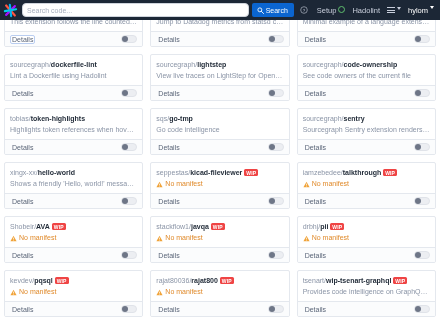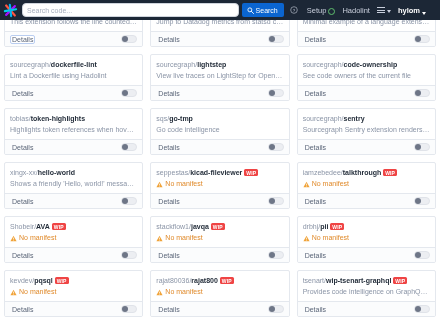--- a/index.html
+++ b/index.html
@@ -67,28 +67,28 @@
     cursor: pointer;
     margin-right: 6px;
     white-space: nowrap;
   }
   .search-btn svg { display:block; }
 
   .nav-item {
     color: #c8cedb;
     font-size: 7.5px;
     display: flex;
-    align-items: flex-end;
+    align-items: flex-start;
     gap: 2px;
     margin-right: 7px;
     white-space: nowrap;
     cursor: pointer;
   }
   .nav-item.help { margin-right: 9px; }
-  .nav-item.user { color: #ffffff; font-weight: bold; margin-right: 10px; }
+  .nav-item.user { color: #ffffff; font-weight: normal; margin-right: 2px; }
   .circle-ring {
     width: 7px; height: 7px;
     border: 1px solid #5fbf6e;
     border-radius: 50%;
     display: inline-block;
   }
   .hamburger {
     display: inline-flex;
     flex-direction: column;
     justify-content: space-between;

